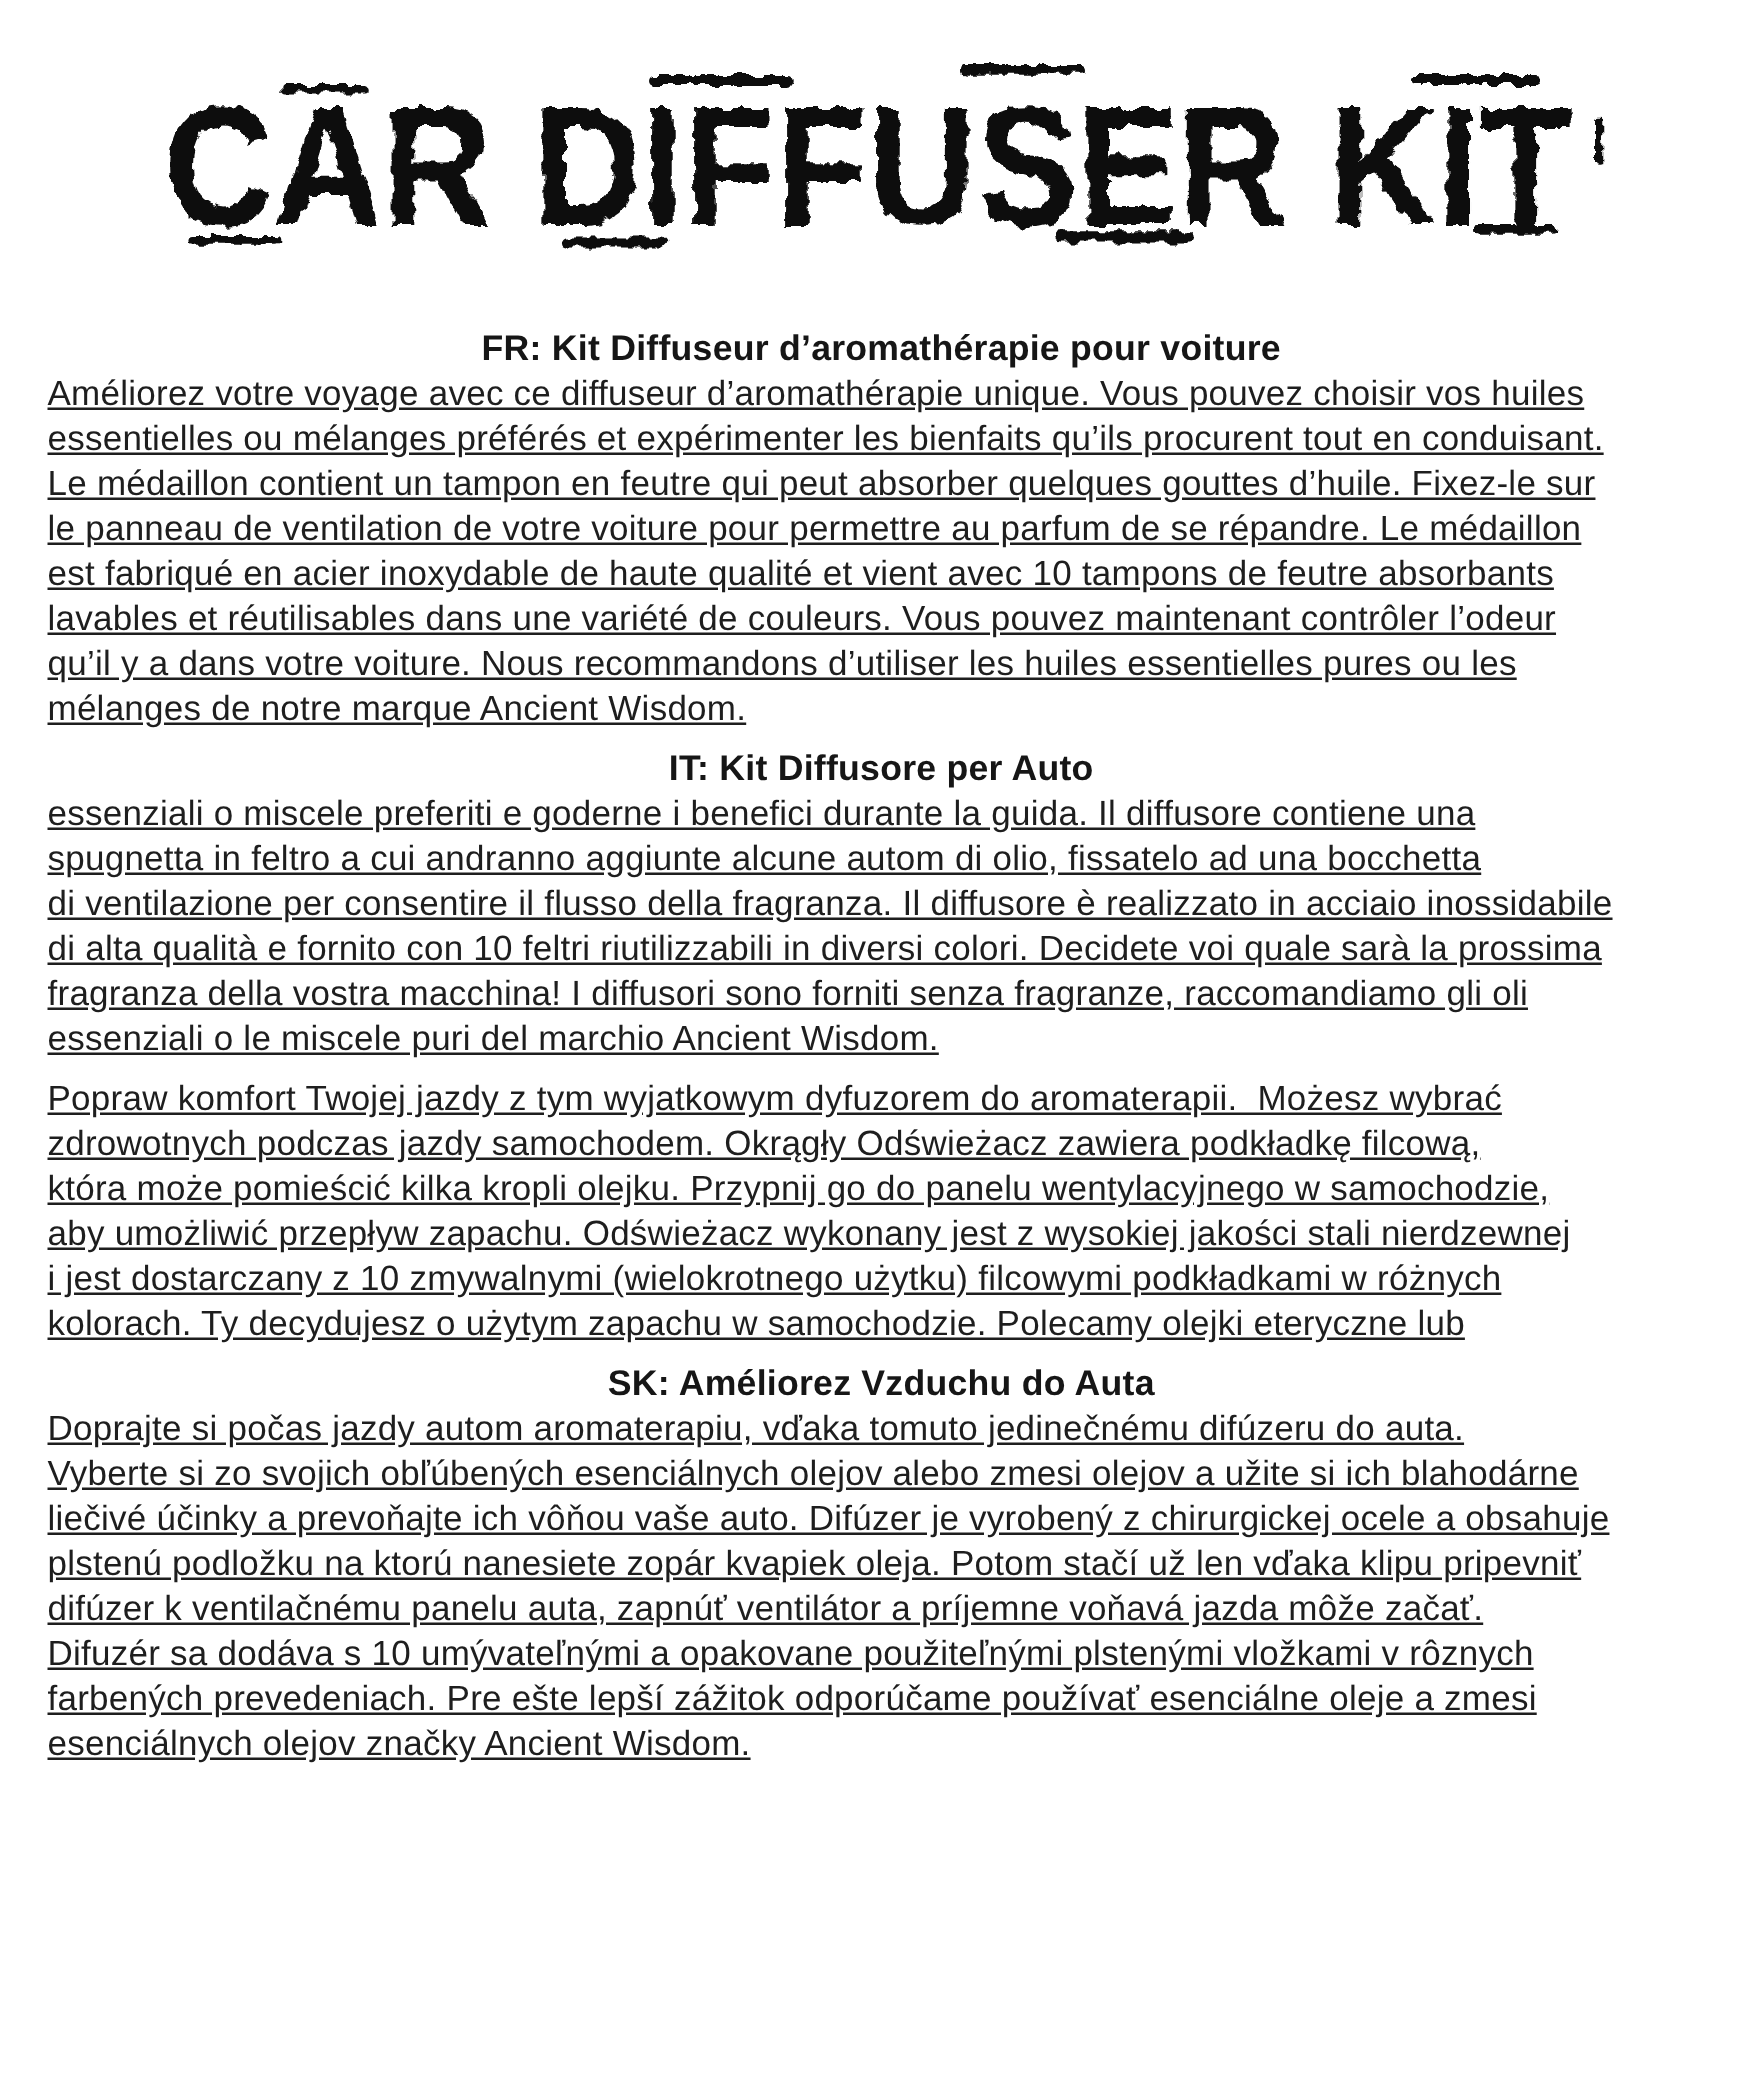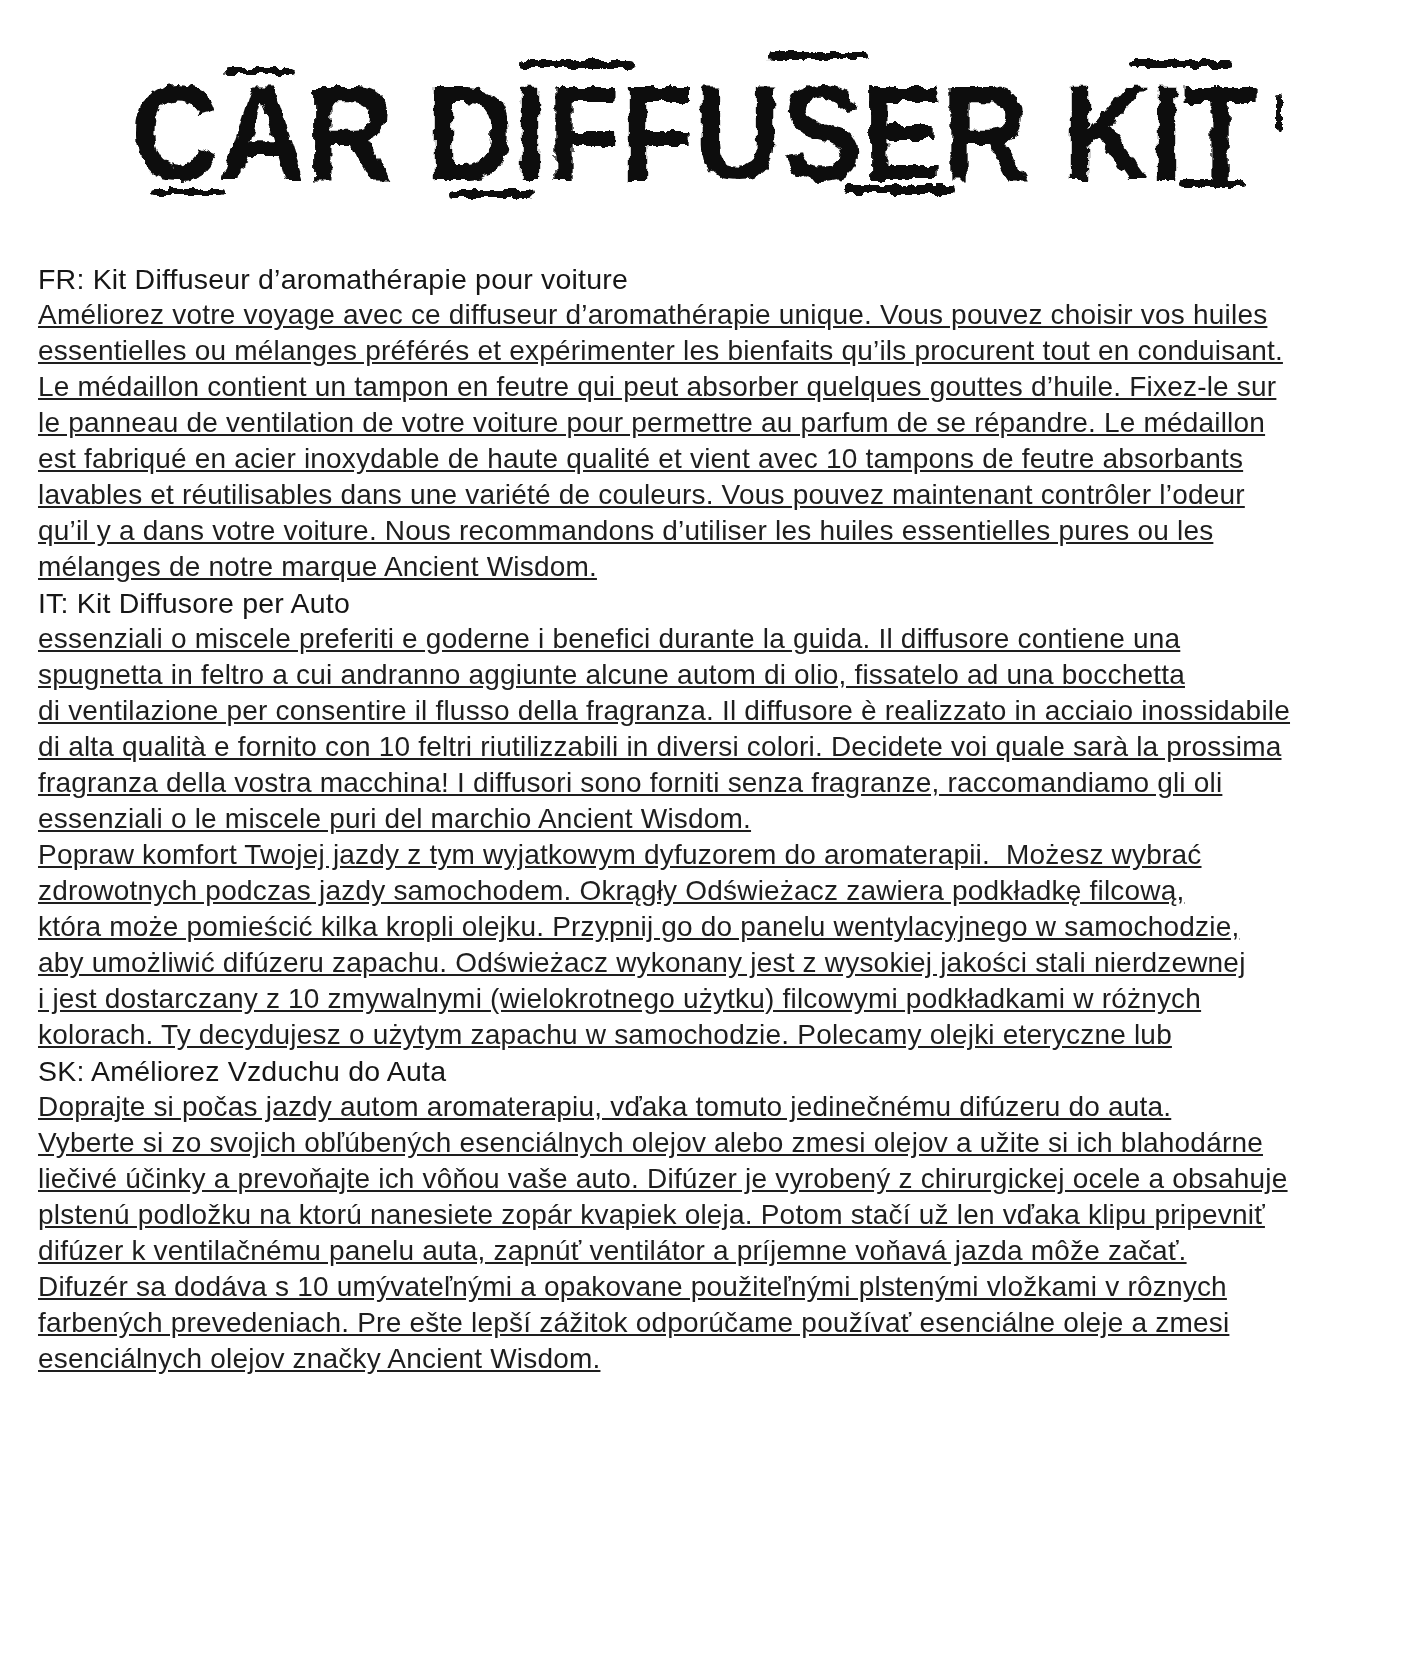--- a/index.html
+++ b/index.html
@@ -26,30 +26,31 @@
     font-family: "Liberation Sans", "DejaVu Sans", sans-serif;
     font-weight: bold;
   }
   .title-banner rect.mark {
     fill: #0d0d0d;
   }
   main.content {
     margin: 26px 38px 0 38px;
   }
   section.lang-section + section.lang-section {
-    margin-top: 0;
+    margin-top: 12px;
   }
   .section-heading {
     margin: 0;
     font-size: 28.5px;
     line-height: 36px;
-    font-weight: normal;
+    font-weight: bold;
     color: #161616;
     letter-spacing: 0.2px;
     white-space: pre;
+    text-align: center;
   }
   .text-line {
     font-size: 28px;
     line-height: 36px;
     letter-spacing: 0.2px;
     white-space: pre;
     color: #1e1e1e;
     text-decoration: underline;
   }
 </style>
@@ -100,21 +101,21 @@
       <div class="text-line">di ventilazione per consentire il flusso della fragranza. Il diffusore è realizzato in acciaio inossidabile</div>
       <div class="text-line">di alta qualità e fornito con 10 feltri riutilizzabili in diversi colori. Decidete voi quale sarà la prossima</div>
       <div class="text-line">fragranza della vostra macchina! I diffusori sono forniti senza fragranze, raccomandiamo gli oli</div>
       <div class="text-line">essenziali o le miscele puri del marchio Ancient Wisdom.</div>
     </section>
 
     <section class="lang-section">
       <div class="text-line">Popraw komfort Twojej jazdy z tym wyjatkowym dyfuzorem do aromaterapii.  Możesz wybrać</div>
       <div class="text-line">zdrowotnych podczas jazdy samochodem. Okrągły Odświeżacz zawiera podkładkę filcową,</div>
       <div class="text-line">która może pomieścić kilka kropli olejku. Przypnij go do panelu wentylacyjnego w samochodzie,</div>
-      <div class="text-line">aby umożliwić difúzeru zapachu. Odświeżacz wykonany jest z wysokiej jakości stali nierdzewnej</div>
+      <div class="text-line">aby umożliwić przepływ zapachu. Odświeżacz wykonany jest z wysokiej jakości stali nierdzewnej</div>
       <div class="text-line">i jest dostarczany z 10 zmywalnymi (wielokrotnego użytku) filcowymi podkładkami w różnych</div>
       <div class="text-line">kolorach. Ty decydujesz o użytym zapachu w samochodzie. Polecamy olejki eteryczne lub</div>
     </section>
 
     <section class="lang-section">
       <h2 class="section-heading">SK: Améliorez Vzduchu do Auta</h2>
       <div class="text-line">Doprajte si počas jazdy autom aromaterapiu, vďaka tomuto jedinečnému difúzeru do auta.</div>
       <div class="text-line">Vyberte si zo svojich obľúbených esenciálnych olejov alebo zmesi olejov a užite si ich blahodárne</div>
       <div class="text-line">liečivé účinky a prevoňajte ich vôňou vaše auto. Difúzer je vyrobený z chirurgickej ocele a obsahuje</div>
       <div class="text-line">plstenú podložku na ktorú nanesiete zopár kvapiek oleja. Potom stačí už len vďaka klipu pripevniť</div>

